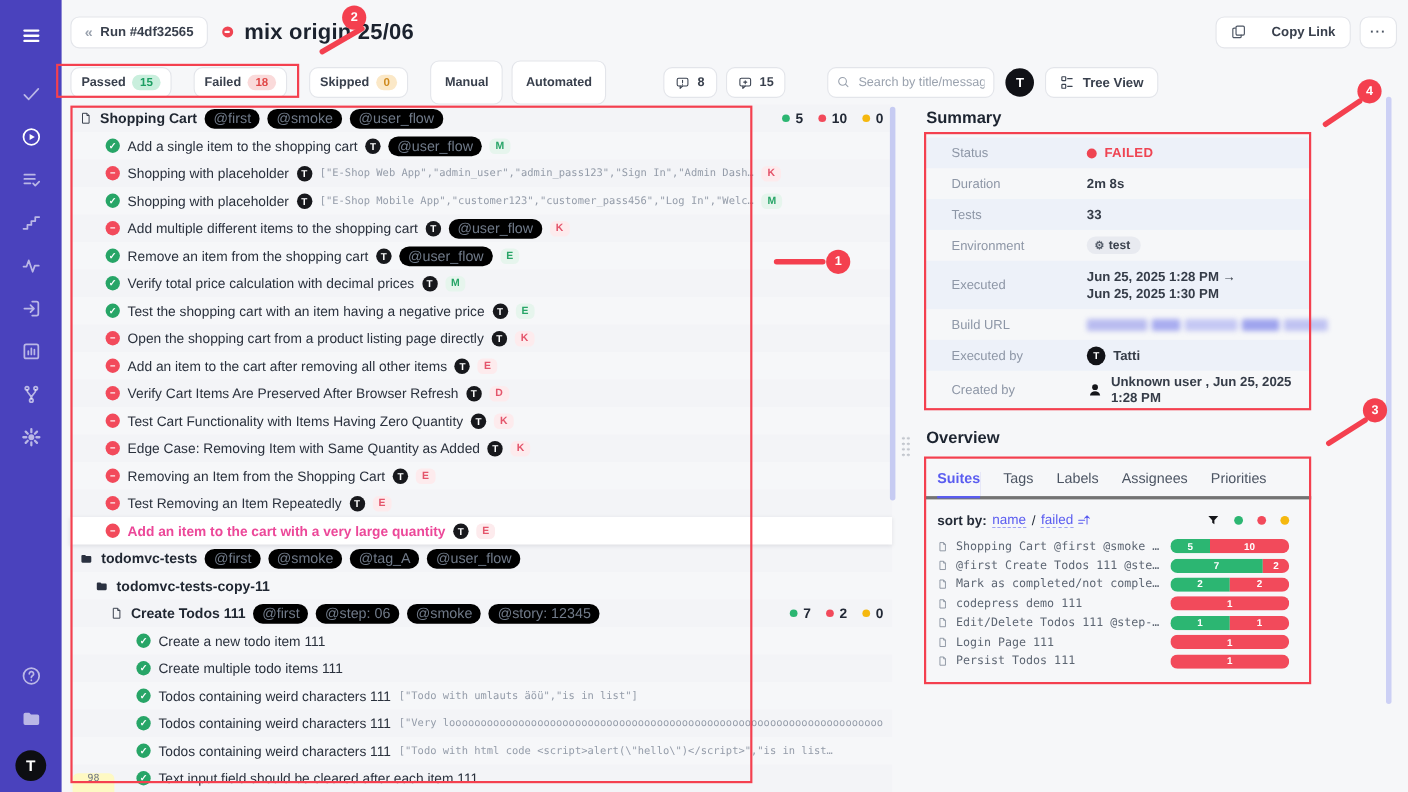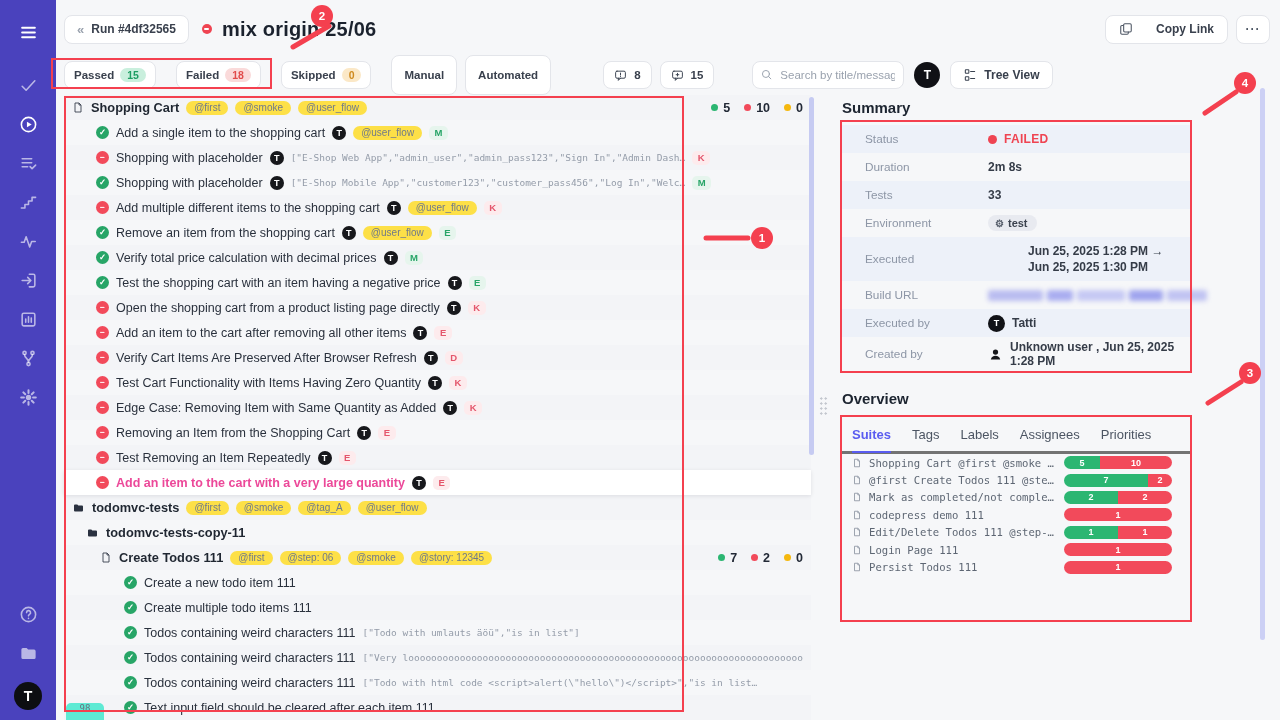--- a/index.html
+++ b/index.html
@@ -65,21 +65,21 @@
   .tl-row.hl{background:#fff;box-shadow:0 1px 4px rgba(20,24,40,.10);position:relative;z-index:1}
   .st{width:13px;height:13px;border-radius:50%;flex:none;display:flex;align-items:center;justify-content:center;
       color:#fff;font-size:8.5px;font-weight:700;line-height:1}
   .st.passed{background:#27a567}
   .st.failed{background:#f24a5b}
   .ticon{width:14px;height:14px;border-radius:50%;background:#17181c;color:#fff;font-size:9px;font-weight:700;
          display:flex;align-items:center;justify-content:center;flex:none}
   .tl-title{font-size:12.5px;color:#2a313d;flex:none}
   .tl-row.hl .tl-title{font-weight:700;color:#ec4899}
   .node-title{font-size:12.8px;font-weight:600;color:#1f2631;flex:none}
-  .tag{background:#fde047;color:#707a89;font-size:10px;padding:1.5px 8px;border-radius:9px;flex:none}
+  .tag{background:#000000;color:#707a89;font-size:13px;padding:1.5px 8px;border-radius:9px;flex:none}
   .code{font-family:"DejaVu Sans Mono",monospace;font-size:9.5px;color:#949ca9;overflow:hidden;min-width:0;flex:0 1 auto}
   .lbadge{font-size:9.5px;font-weight:700;padding:1.5px 5.5px;border-radius:5px;flex:none}
   .lbadge.green{color:#27a567;background:#e6f5ed}
   .lbadge.red{color:#e4556b;background:#fdebed}
   .counts{margin-left:auto;display:flex;align-items:center;gap:5px;font-size:12.5px;font-weight:600;color:#222936;flex:none}
   .cdot{width:7px;height:7px;border-radius:50%;flex:none}
   .cgap{width:4px}
   .doc-ic{flex:none}
   .fold-ic{flex:none}
 
@@ -119,21 +119,21 @@
   .bar{width:108px;height:13px;border-radius:7px;overflow:hidden;display:flex;flex:none}
   .seg{display:flex;align-items:center;justify-content:center;color:#fff;font-size:9px;font-weight:700;height:100%}
   .seg.g{background:#2cb672}
   .seg.r{background:#f24a5b}
 
   
   #vscroll-main{position:absolute;left:809px;top:97px;width:5px;height:358px;border-radius:3px;background:#c6cbf2;z-index:2;cursor:pointer}
   #vscroll-page{position:absolute;left:1260px;top:88px;width:5px;height:552px;border-radius:3px;background:#ccd0f5;z-index:2;cursor:pointer}
   #drag-handle{position:absolute;left:819px;top:396px;width:9px;height:20px;z-index:2;cursor:grab;
       background-image:radial-gradient(#c3c7ce 1px,transparent 1.2px);background-size:4.5px 5px}
-  #corner-badge{position:absolute;left:66px;top:703px;width:38px;height:17px;background:#5eead4;
+  #corner-badge{position:absolute;left:66px;top:703px;width:38px;height:17px;background:#fef9c3;
       border-radius:5px 5px 0 0;color:#6a7280;font-size:9px;display:flex;align-items:flex-start;justify-content:center;
       font-family:"DejaVu Sans Mono",monospace;z-index:3;overflow:hidden}
 
   
   .ann-box{position:absolute;border:2.5px solid #f4404f;pointer-events:none;z-index:50}
   .ann-circle{position:absolute;width:22px;height:22px;border-radius:50%;background:#f4404f;color:#fff;
       font-size:11.5px;font-weight:700;display:flex;align-items:center;justify-content:center;z-index:52;pointer-events:none}
   #ann-svg{position:absolute;left:0;top:0;width:1280px;height:720px;pointer-events:none;z-index:51}
 </style>
 </head>
@@ -477,21 +477,21 @@
       </div>
       <div class="srow">
         <span class="lab">Environment</span>
         <span class="val">
           <span class="env-pill">
             <span class="gear">⚙</span>
             <span>test</span>
           </span>
         </span>
       </div>
-      <div class="srow alt" style="min-height: 44px; gap: 40px;">
+      <div class="srow alt" style="min-height: 44px;">
         <span class="lab">Executed</span>
         <span class="val">
           <span class="dr">
             <div>Jun 25, 2025 1:28 PM →</div>
             <div>Jun 25, 2025 1:30 PM</div>
           </span>
         </span>
       </div>
       <div class="srow">
         <span class="lab">Build URL</span>
@@ -528,20 +528,37 @@
 
 <section id="overview">
   <h2 class="panel-title">Overview</h2>
   <div class="ov-tabs" id="ov-tabs">
       <span class="ov-tab active">Suites</span>
       <span class="ov-tab">Tags</span>
       <span class="ov-tab">Labels</span>
       <span class="ov-tab">Assignees</span>
       <span class="ov-tab">Priorities</span>
     </div>
+  <div class="sortrow">
+    <span>sort by:</span>
+    <span class="slink" id="sort-name">name</span>
+    <span class="slash">/</span>
+    <span class="slink" id="sort-failed">failed</span>
+    <svg class="sorticon" viewBox="0 0 24 24">
+        <path d="M3 18h7M3 13h10M17 19V6M13 9.5L17 5.5l4 4"></path>
+      </svg>
+    <span class="legend" id="legend">
+      <svg class="funnel" viewBox="0 0 24 24">
+          <path class="f" d="M3 4h18l-7 8v7l-4-2.5V12z"></path>
+        </svg>
+    <span class="cdot" style="background: rgb(44, 182, 114);"></span>
+        <span class="cdot" style="background: rgb(242, 74, 91);"></span>
+        <span class="cdot" style="background: rgb(245, 184, 15);"></span>
+      </span>
+  </div>
   <div id="suites-list">
       <div class="suite-line">
         <svg viewBox="0 0 24 24" width="10" height="12" style="stroke: rgb(138, 147, 160); fill: none; stroke-width: 2;">
           <path d="M6 3h8l4 4v14H6z"></path>
           <path d="M14 3v4h4"></path>
         </svg>
         <span class="sname">Shopping Cart @first @smoke …</span>
         <span class="bar">
           <span class="seg g" style="width: 36px;">5</span>
           <span class="seg r" style="width: 72px;">10</span>

